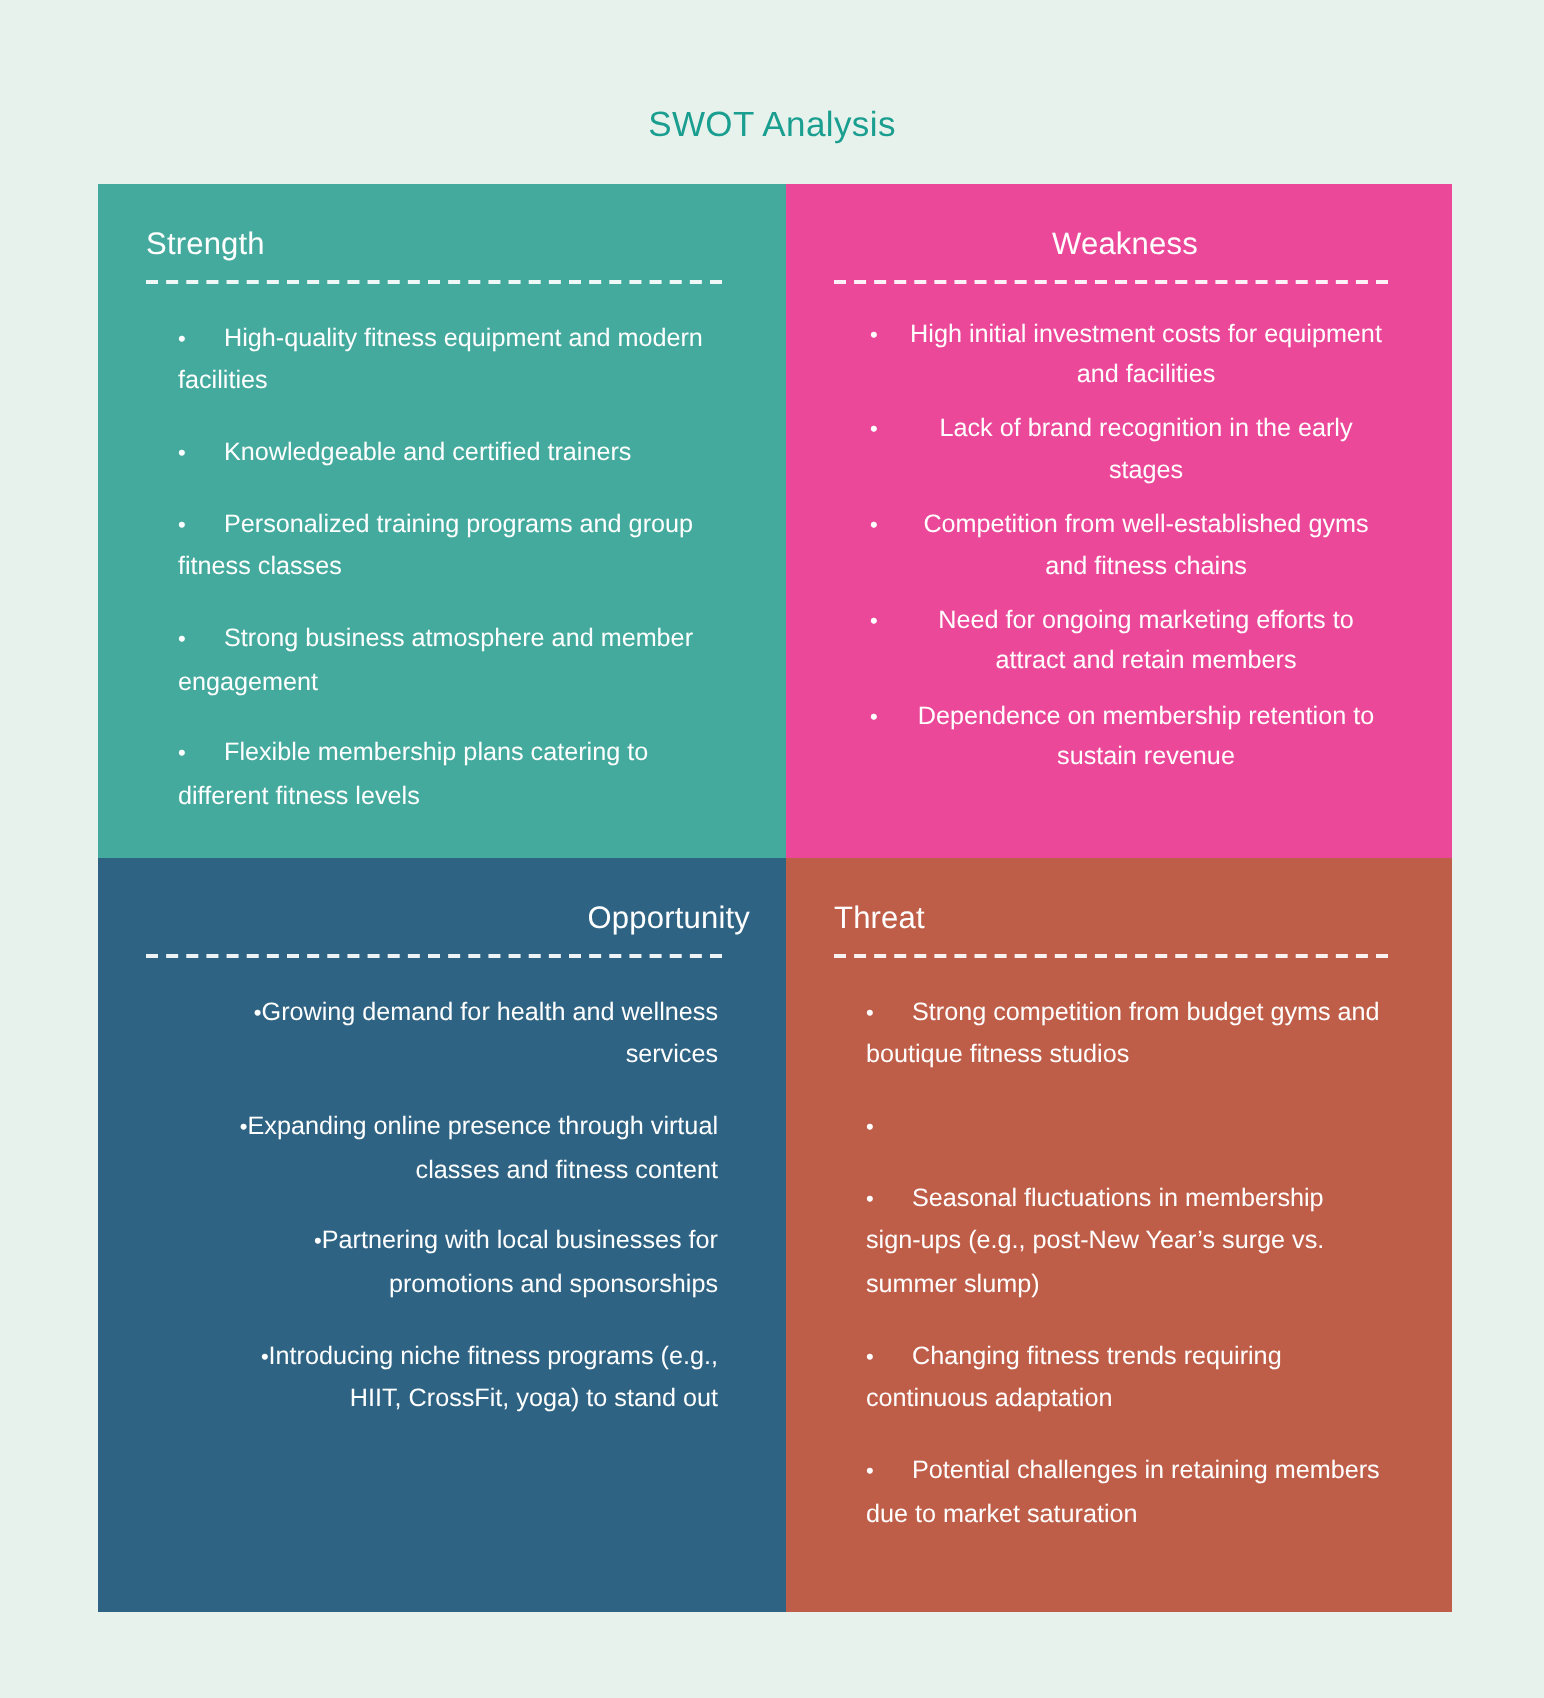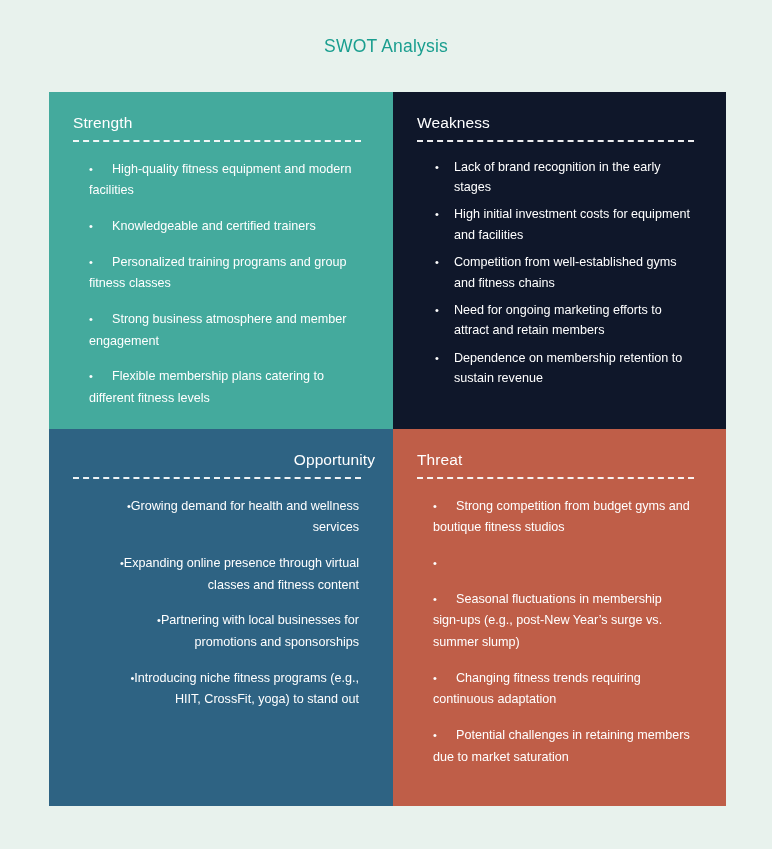--- a/index.html
+++ b/index.html
@@ -16,21 +16,21 @@
 
   #page {
     position: relative;
     width: 772px;
     height: 849px;
   }
 
   
   #chart-title {
     position: absolute;
-    top: 36px;
+    top: 52px;
     left: 0;
     width: 772px;
     text-align: center;
     font-size: 17.5px;
     color: #1a9e8f;
     letter-spacing: 0.2px;
     font-weight: 400;
   }
 
   
@@ -130,26 +130,26 @@
       <div class="quad-divider"></div>
       <ul class="quad-list">
           <li class="quad-item"><span class="bullet"></span><span>High-quality fitness equipment and modern facilities</span></li>
           <li class="quad-item"><span class="bullet"></span><span>Knowledgeable and certified trainers</span></li>
           <li class="quad-item"><span class="bullet"></span><span>Personalized training programs and group fitness classes</span></li>
           <li class="quad-item"><span class="bullet"></span><span>Strong business atmosphere and member engagement</span></li>
           <li class="quad-item"><span class="bullet"></span><span>Flexible membership plans catering to different fitness levels</span></li>
         </ul>
     </div>
 
-    <div class="quadrant style-hang" style="background: #0f172a;">
+    <div class="quadrant style-hang" style="background: #ec4899; text-align: center;">
       <div class="quad-heading">Weakness</div>
       <div class="quad-divider"></div>
       <ul class="quad-list">
+          <li class="quad-item"><span class="bullet"></span><span>High initial investment costs for equipment and facilities</span></li>
           <li class="quad-item"><span class="bullet"></span><span>Lack of brand recognition in the early stages</span></li>
-          <li class="quad-item"><span class="bullet"></span><span>High initial investment costs for equipment and facilities</span></li>
           <li class="quad-item"><span class="bullet"></span><span>Competition from well-established gyms and fitness chains</span></li>
           <li class="quad-item"><span class="bullet"></span><span>Need for ongoing marketing efforts to attract and retain members</span></li>
           <li class="quad-item"><span class="bullet"></span><span>Dependence on membership retention to sustain revenue</span></li>
         </ul>
     </div>
 
     <div class="quadrant style-flow" style="background: rgb(46, 99, 131); text-align: right;">
       <div class="quad-heading">Opportunity</div>
       <div class="quad-divider"></div>
       <ul class="quad-list">

